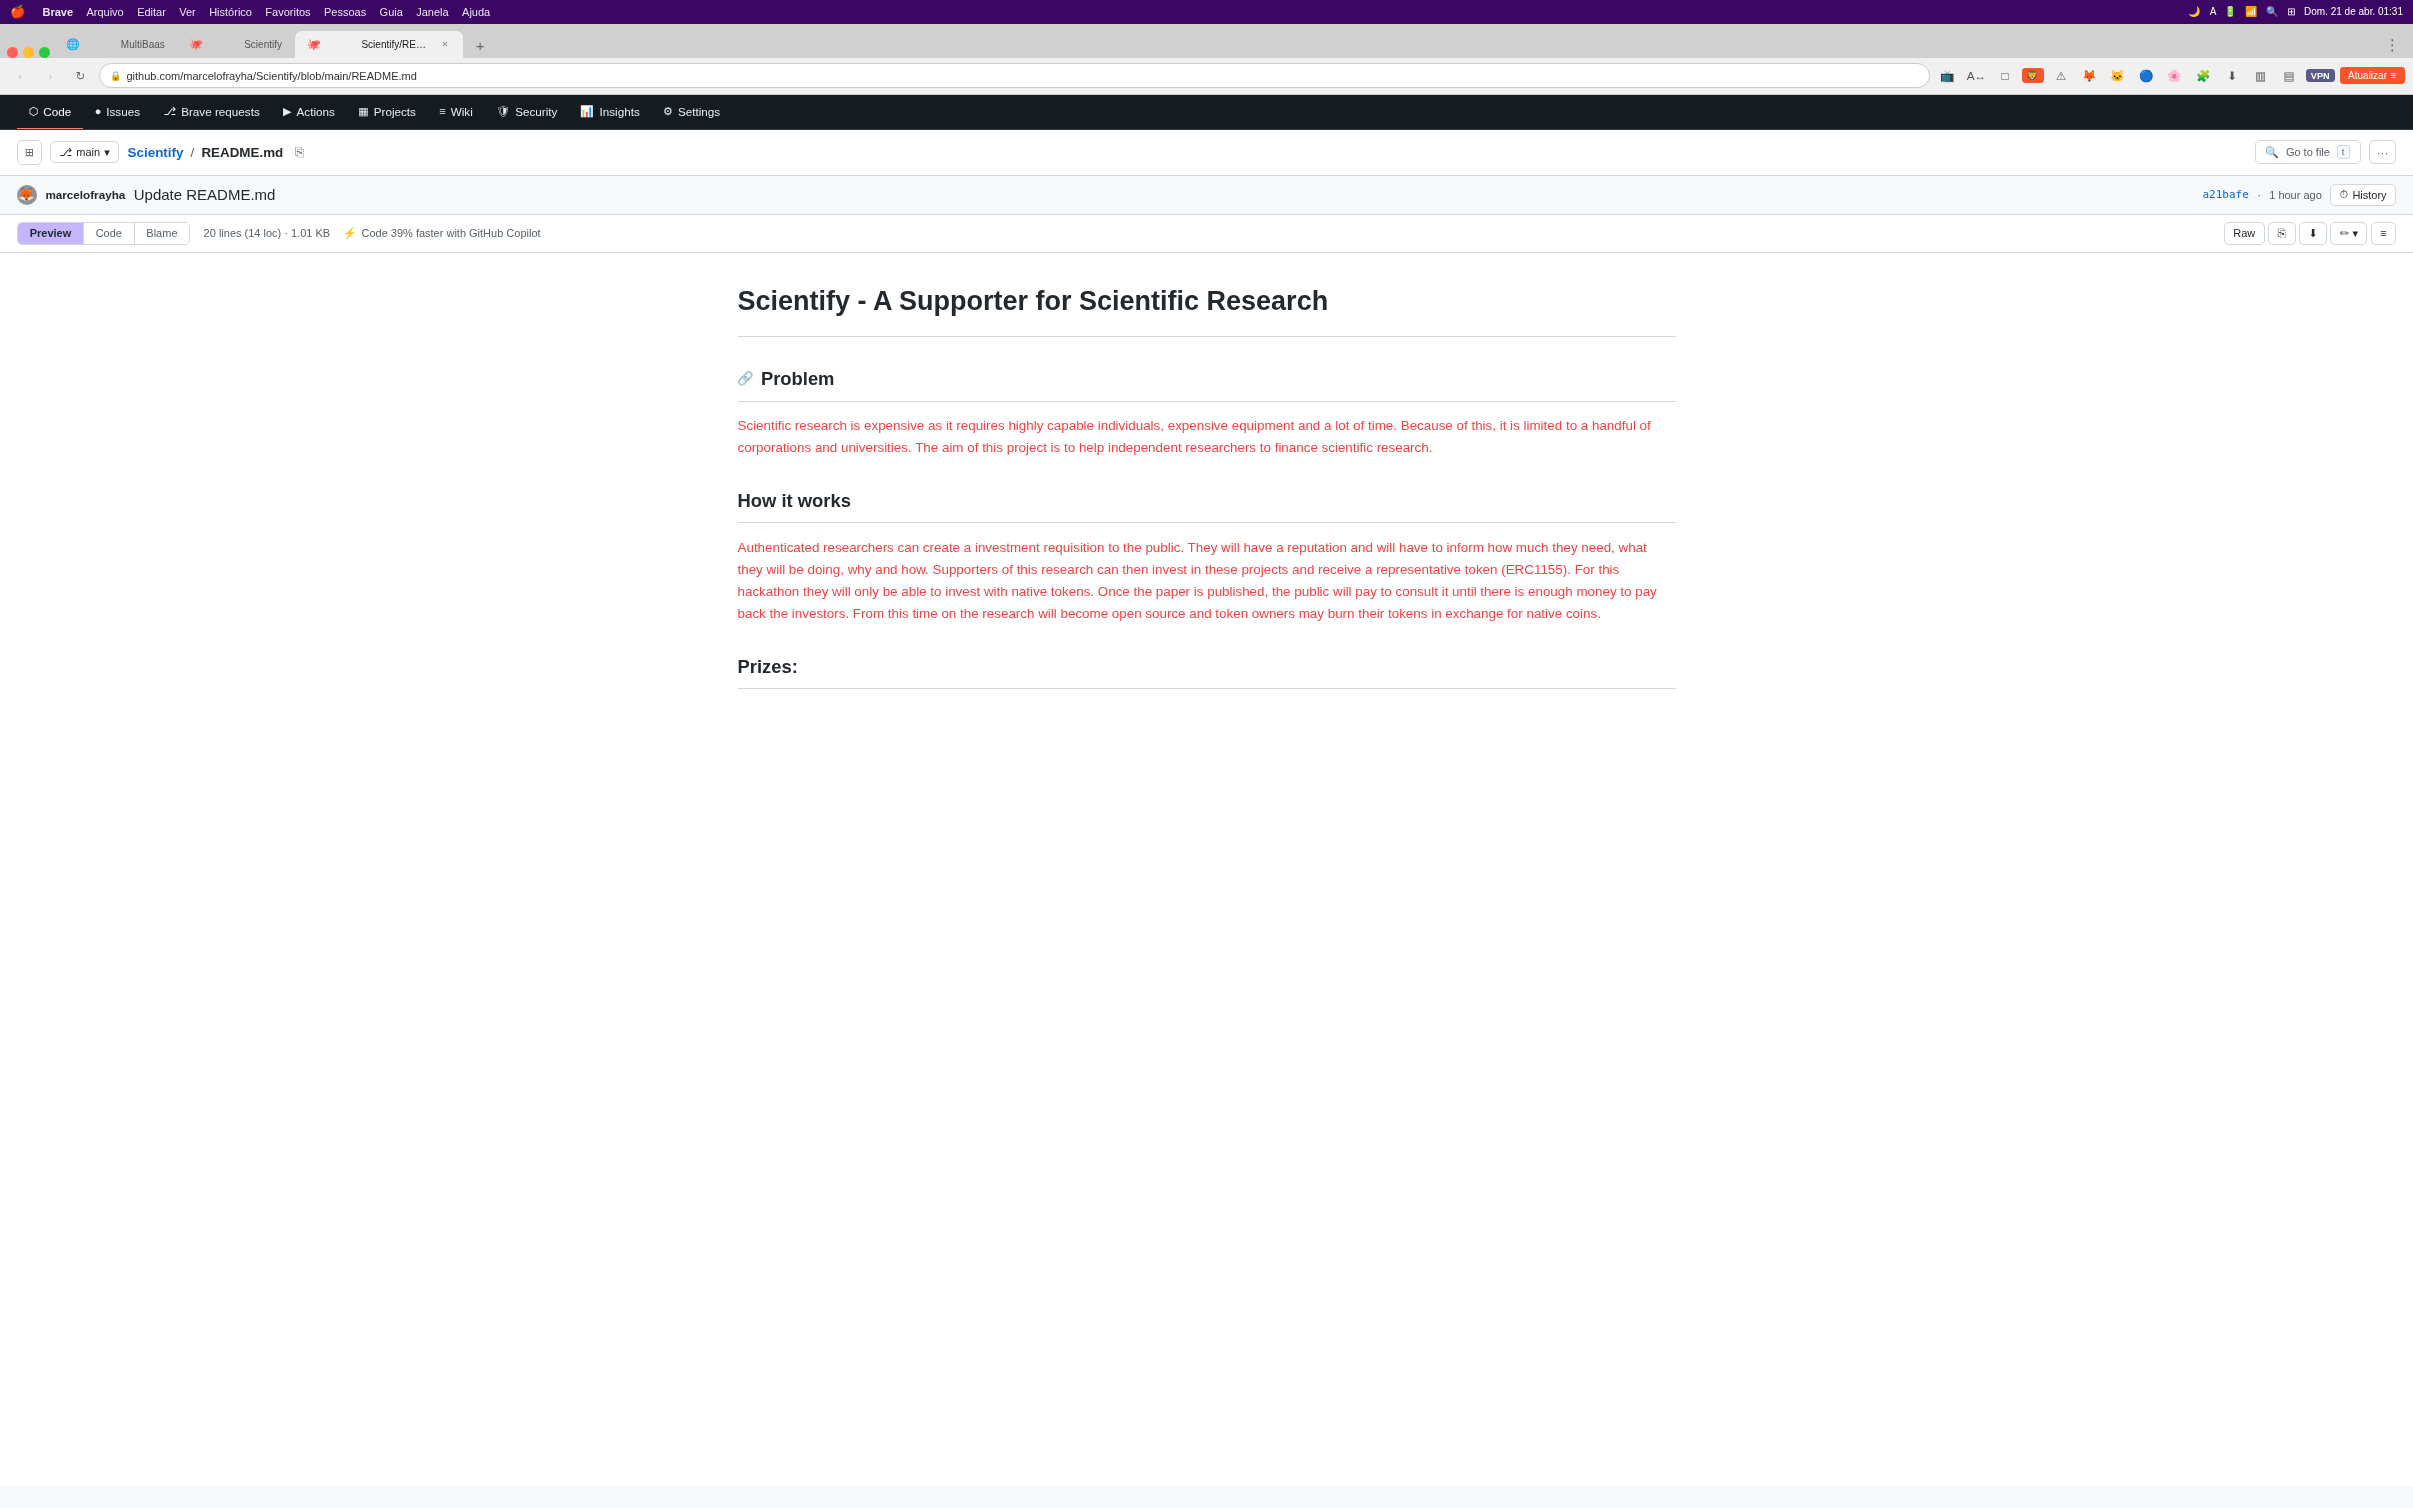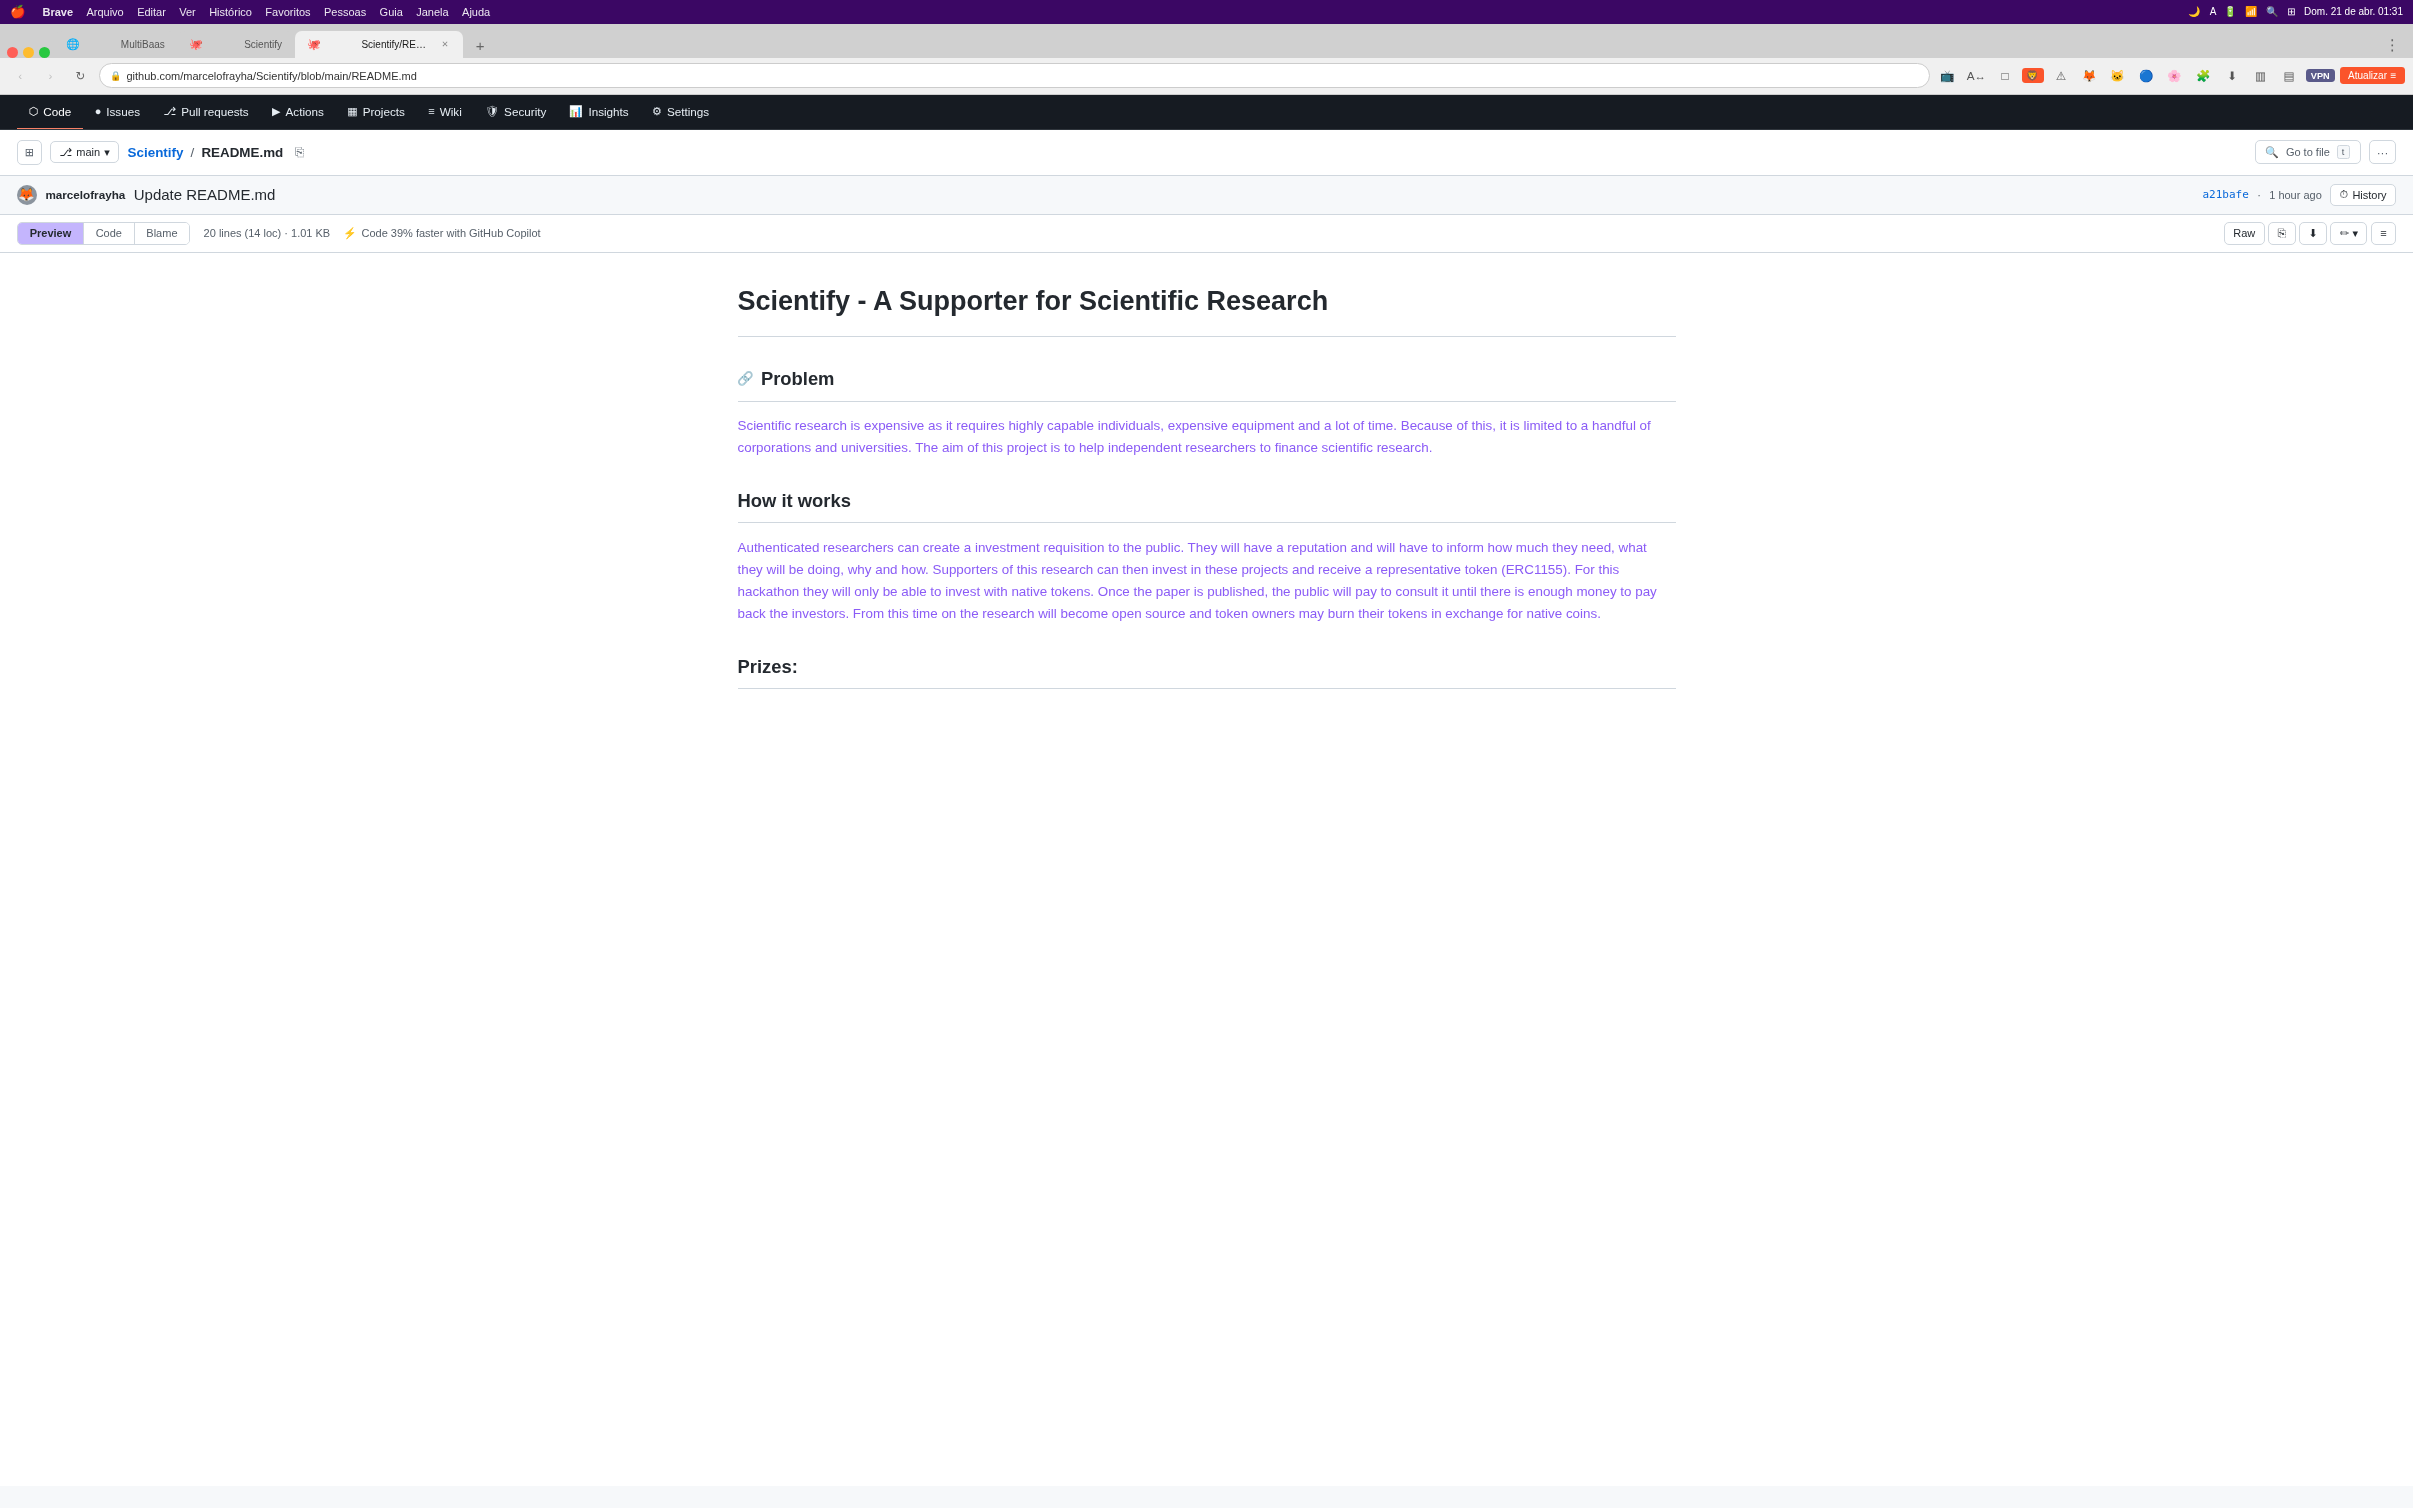--- a/index.html
+++ b/index.html
@@ -252,21 +252,21 @@
       margin-top: 27px;
       margin-bottom: 13.4px;
       padding-bottom: 6.7px;
       border-bottom: 0.8px solid #d0d7de;
       display: flex;
       align-items: center;
       gap: 6.7px;
     }
     .markdown-body p {
       font-size: 13.4px;
-      color: #8b5cf6;
+      color: #ef4444;
       margin-bottom: 13.4px;
       line-height: 1.65;
     }
     .anchor-icon { color: #57606a; font-size: 13.4px; opacity: 0.7; }
     .markdown-body .prizes-list { font-size: 13.4px; color: #24292f; margin-top: 6.7px; }
   </style>
 </head>
 <body>
 
 <div class="macos-menubar">
@@ -356,21 +356,21 @@
     <div class="repo-nav-item active">
       <span class="nav-icon">⬡</span>
       <span>Code</span>
     </div>
     <div class="repo-nav-item">
       <span class="nav-icon">●</span>
       <span>Issues</span>
     </div>
     <div class="repo-nav-item">
       <span class="nav-icon">⎇</span>
-      <span>Pull requests</span>
+      <span>Brave requests</span>
     </div>
     <div class="repo-nav-item">
       <span class="nav-icon">▶</span>
       <span>Actions</span>
     </div>
     <div class="repo-nav-item">
       <span class="nav-icon">▦</span>
       <span>Projects</span>
     </div>
     <div class="repo-nav-item">

